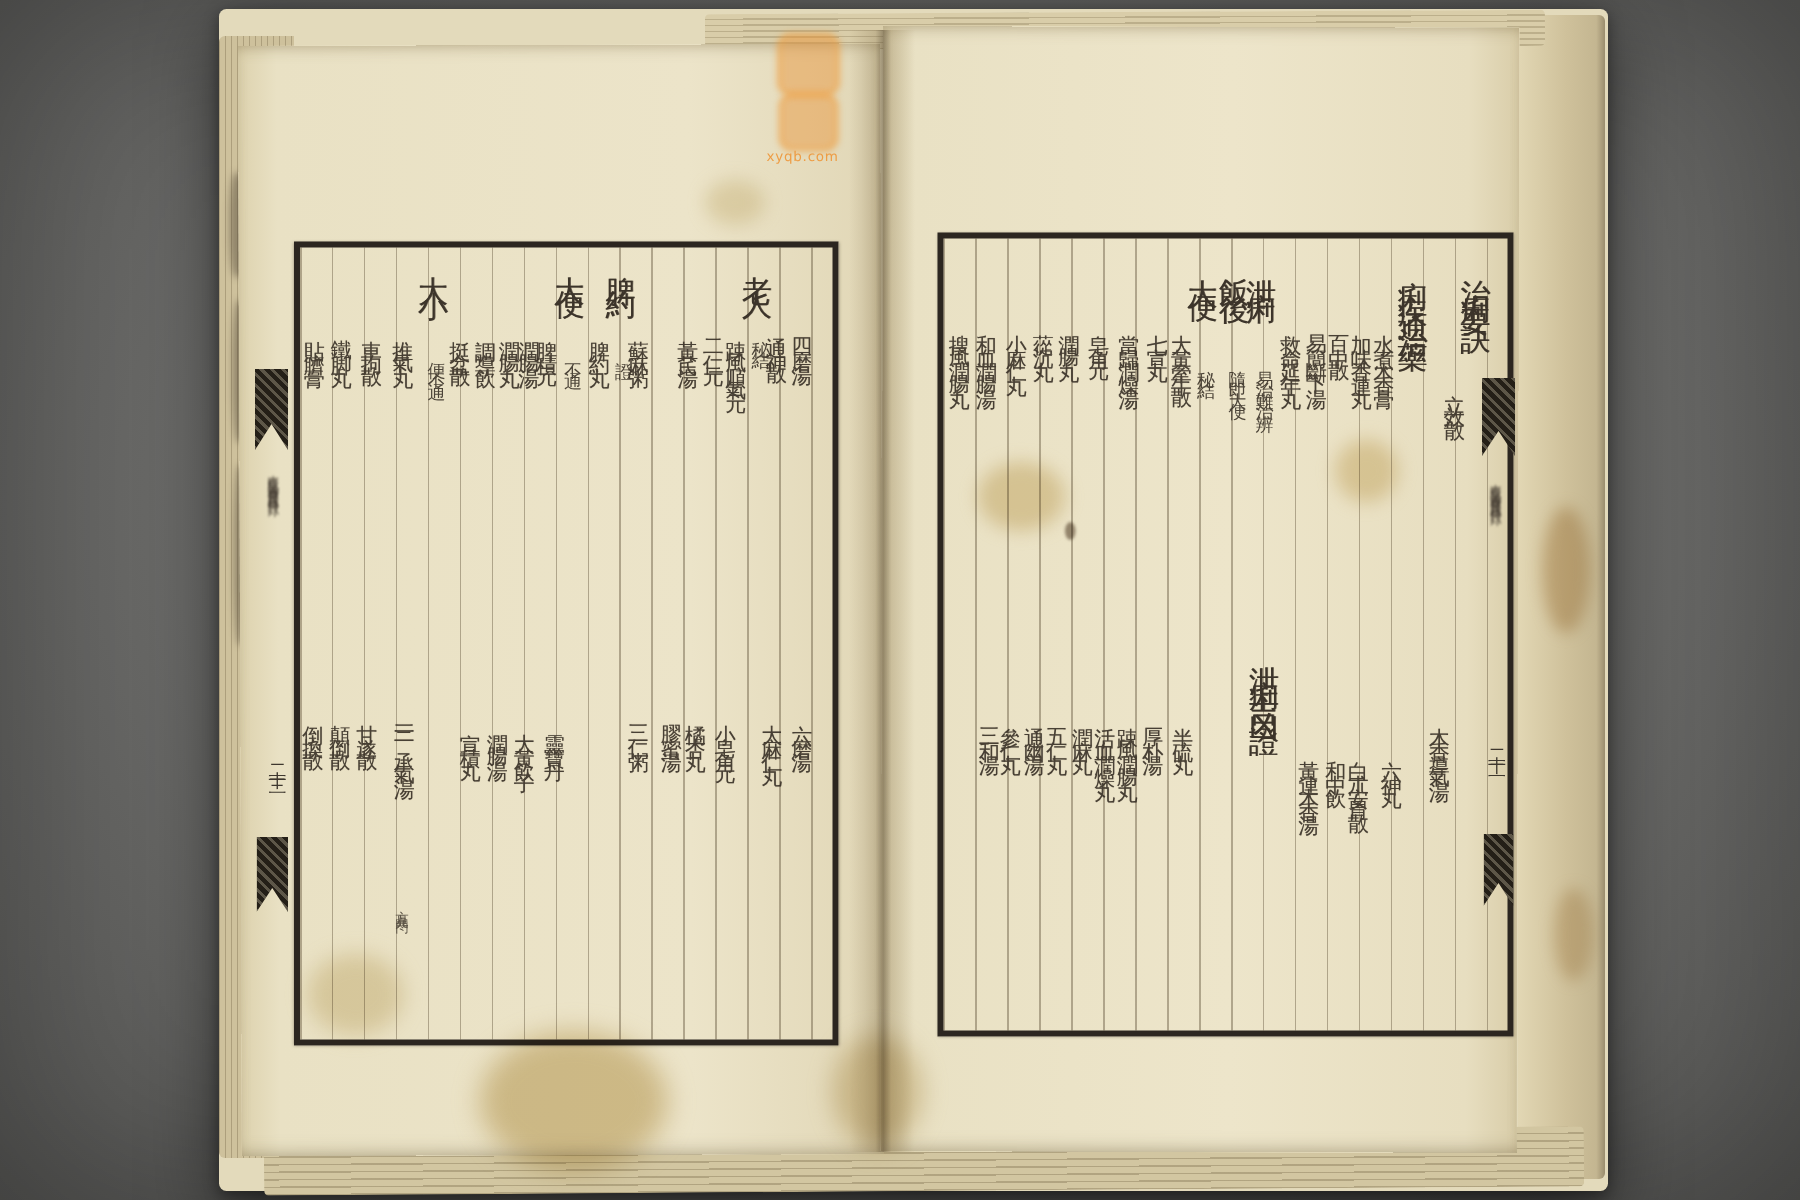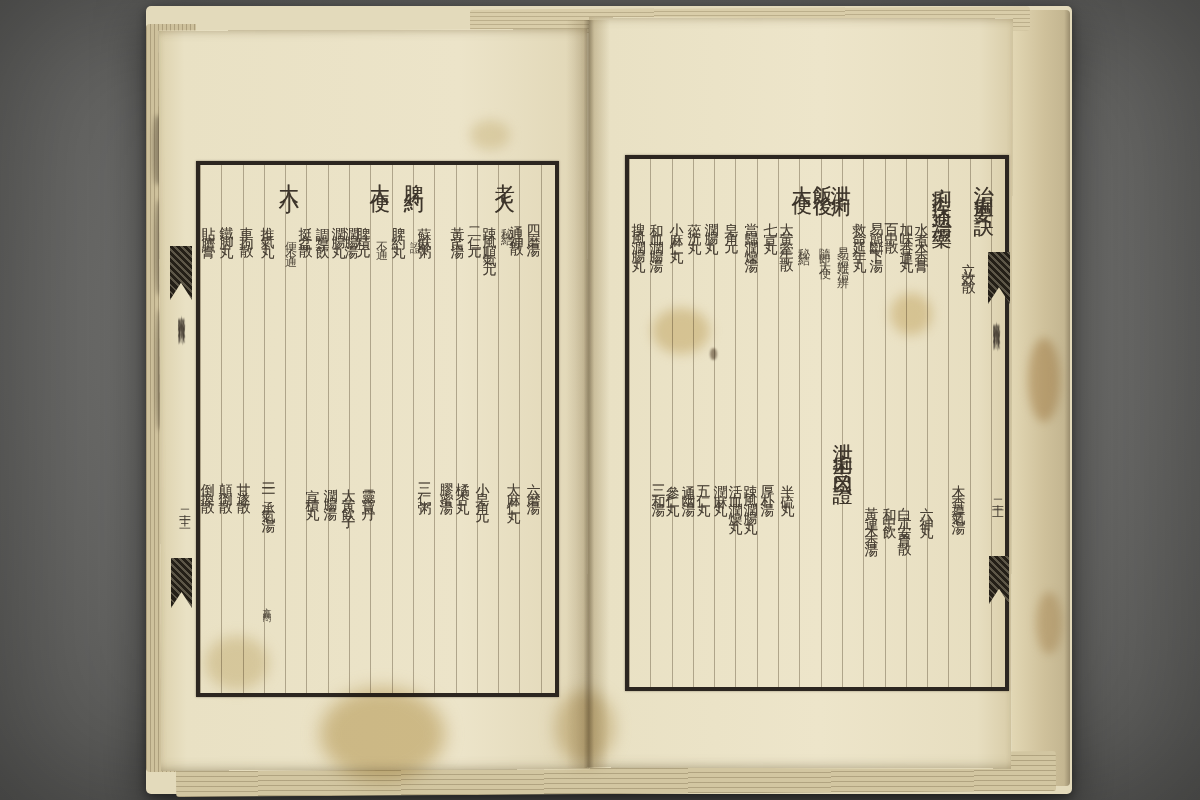--- a/index.html
+++ b/index.html
@@ -178,14 +178,19 @@
   <div class="abs stain" style="left:320px;top:688px;width:125px;height:92px;background:rgba(190,160,85,.5);filter:blur(9px);"></div>
   <div class="abs stain" style="left:652px;top:308px;width:58px;height:46px;background:rgba(200,170,95,.42);filter:blur(6px);"></div>
   <div class="abs stain" style="left:890px;top:293px;width:42px;height:42px;background:rgba(205,175,100,.42);filter:blur(6px);"></div>
   <div class="abs stain" style="left:1028px;top:338px;width:32px;height:84px;background:rgba(175,128,60,.38);filter:blur(5px);"></div>
   <div class="abs stain" style="left:1036px;top:592px;width:26px;height:62px;background:rgba(175,128,60,.3);filter:blur(5px);"></div>
   <div class="abs stain" style="left:205px;top:636px;width:64px;height:54px;background:rgba(195,170,100,.35);filter:blur(7px);"></div>
   <div class="abs stain" style="left:555px;top:690px;width:60px;height:75px;background:rgba(180,150,80,.4);filter:blur(8px);"></div>
   <div class="abs stain" style="left:710px;top:348px;width:7px;height:12px;background:rgba(80,60,40,.55);filter:blur(1px);"></div>
   <div class="abs stain" style="left:470px;top:120px;width:40px;height:30px;background:rgba(200,175,105,.3);filter:blur(6px);"></div>
 
+  <div class="abs" style="left:505px;top:22px;width:62px;height:92px;">
+    <div class="abs wm-glyph" style="left:13px;top:0;width:36px;height:36px;"></div>
+    <div class="abs wm-glyph" style="left:14px;top:40px;width:34px;height:33px;"></div>
+    <div class="abs wm-url" style="left:6px;top:78px;">xyqb.com</div>
+  </div>
 
 </div>
 
 </body></html>

